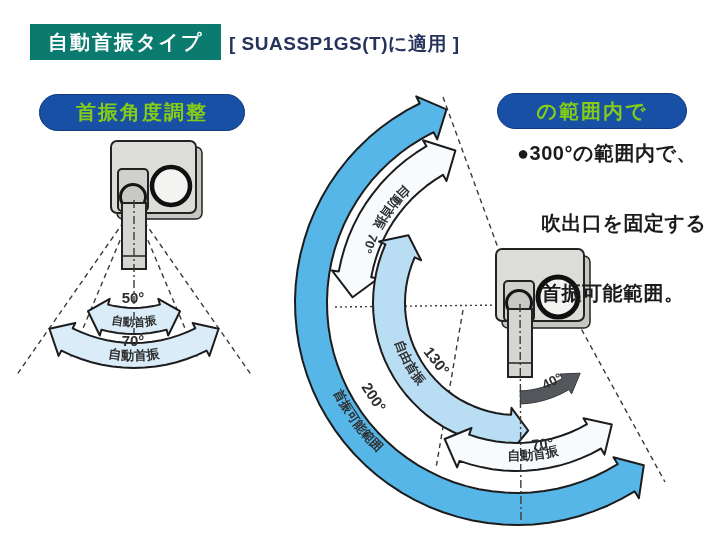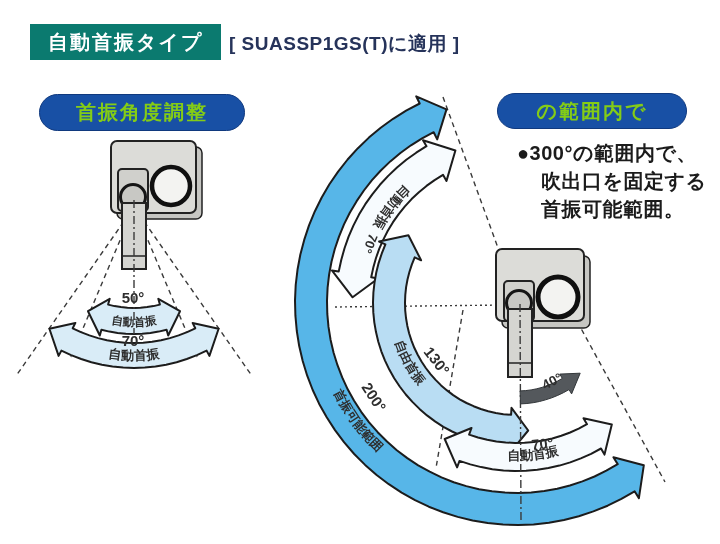--- a/index.html
+++ b/index.html
@@ -21,21 +21,21 @@
     position:absolute;border-radius:19px;color:#84cc16;font-weight:bold;
     font-size:20px;letter-spacing:2px;display:flex;align-items:center;justify-content:center;
     border:1.5px solid #10397e;box-sizing:border-box;
   }
   #pill-left{left:39px;top:94px;width:206px;height:37px;}
   #pill-right{left:497px;top:93px;width:190px;height:36px;}
   .note{
     position:absolute;left:517px;top:139px;width:200px;
     font-size:20px;font-weight:bold;color:#1b1b1b;line-height:28px;letter-spacing:0.5px;
   }
-  .note .indent{padding-left:24px;}
+  .note .indent{padding-left:24px;margin-top:42px;}
   
   svg text{font-family:"Liberation Sans","DejaVu Sans",sans-serif;font-weight:bold;fill:#2e2e2e;}
 </style>
 </head>
 <body>
 
 <div class="page">
 
   <svg id="canvas" width="720" height="544" viewBox="0 0 720 544">
     <defs>

